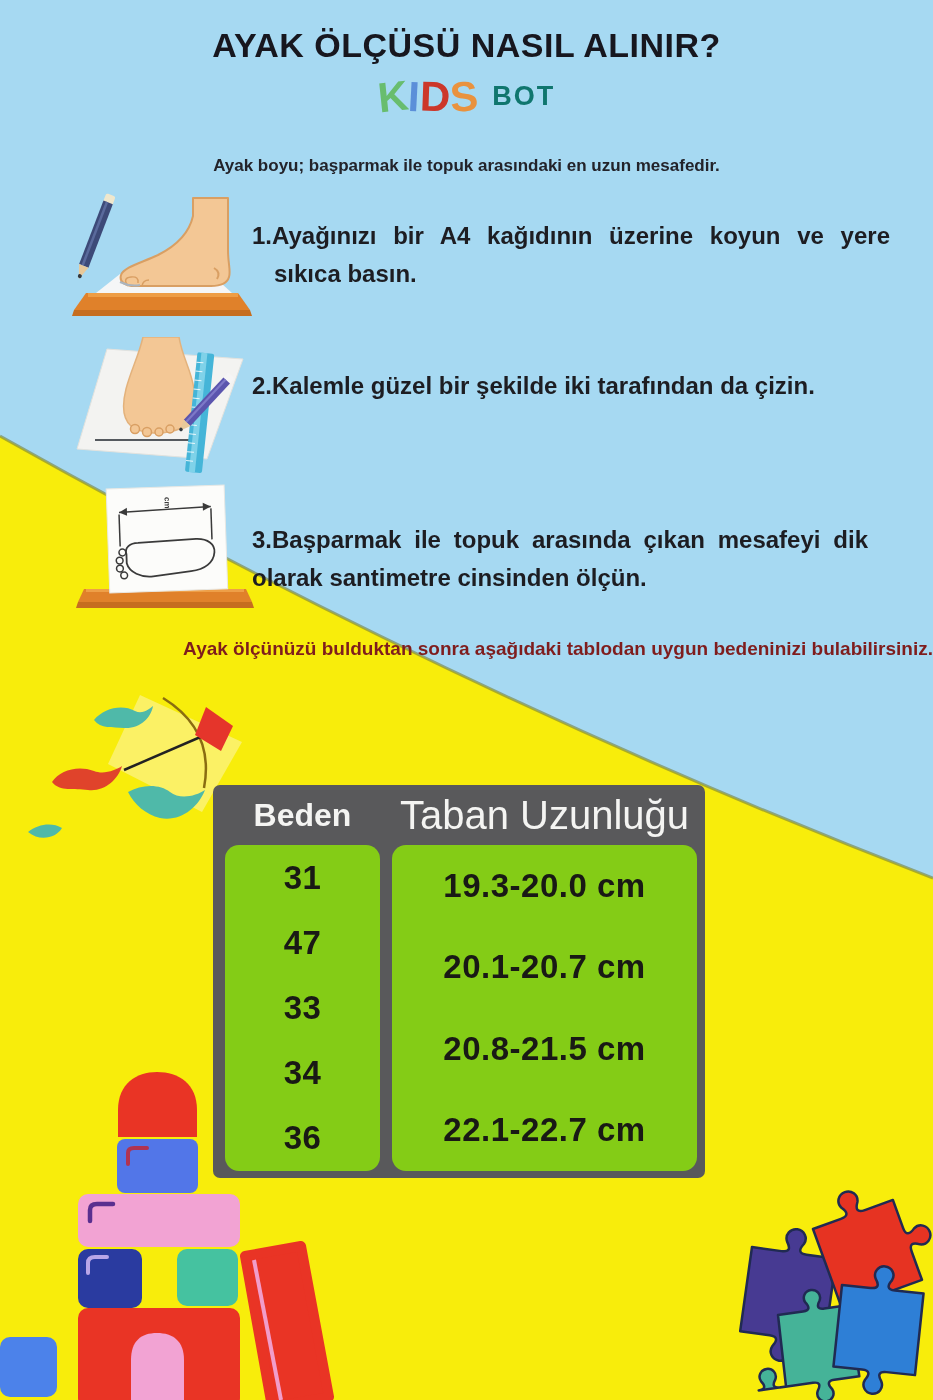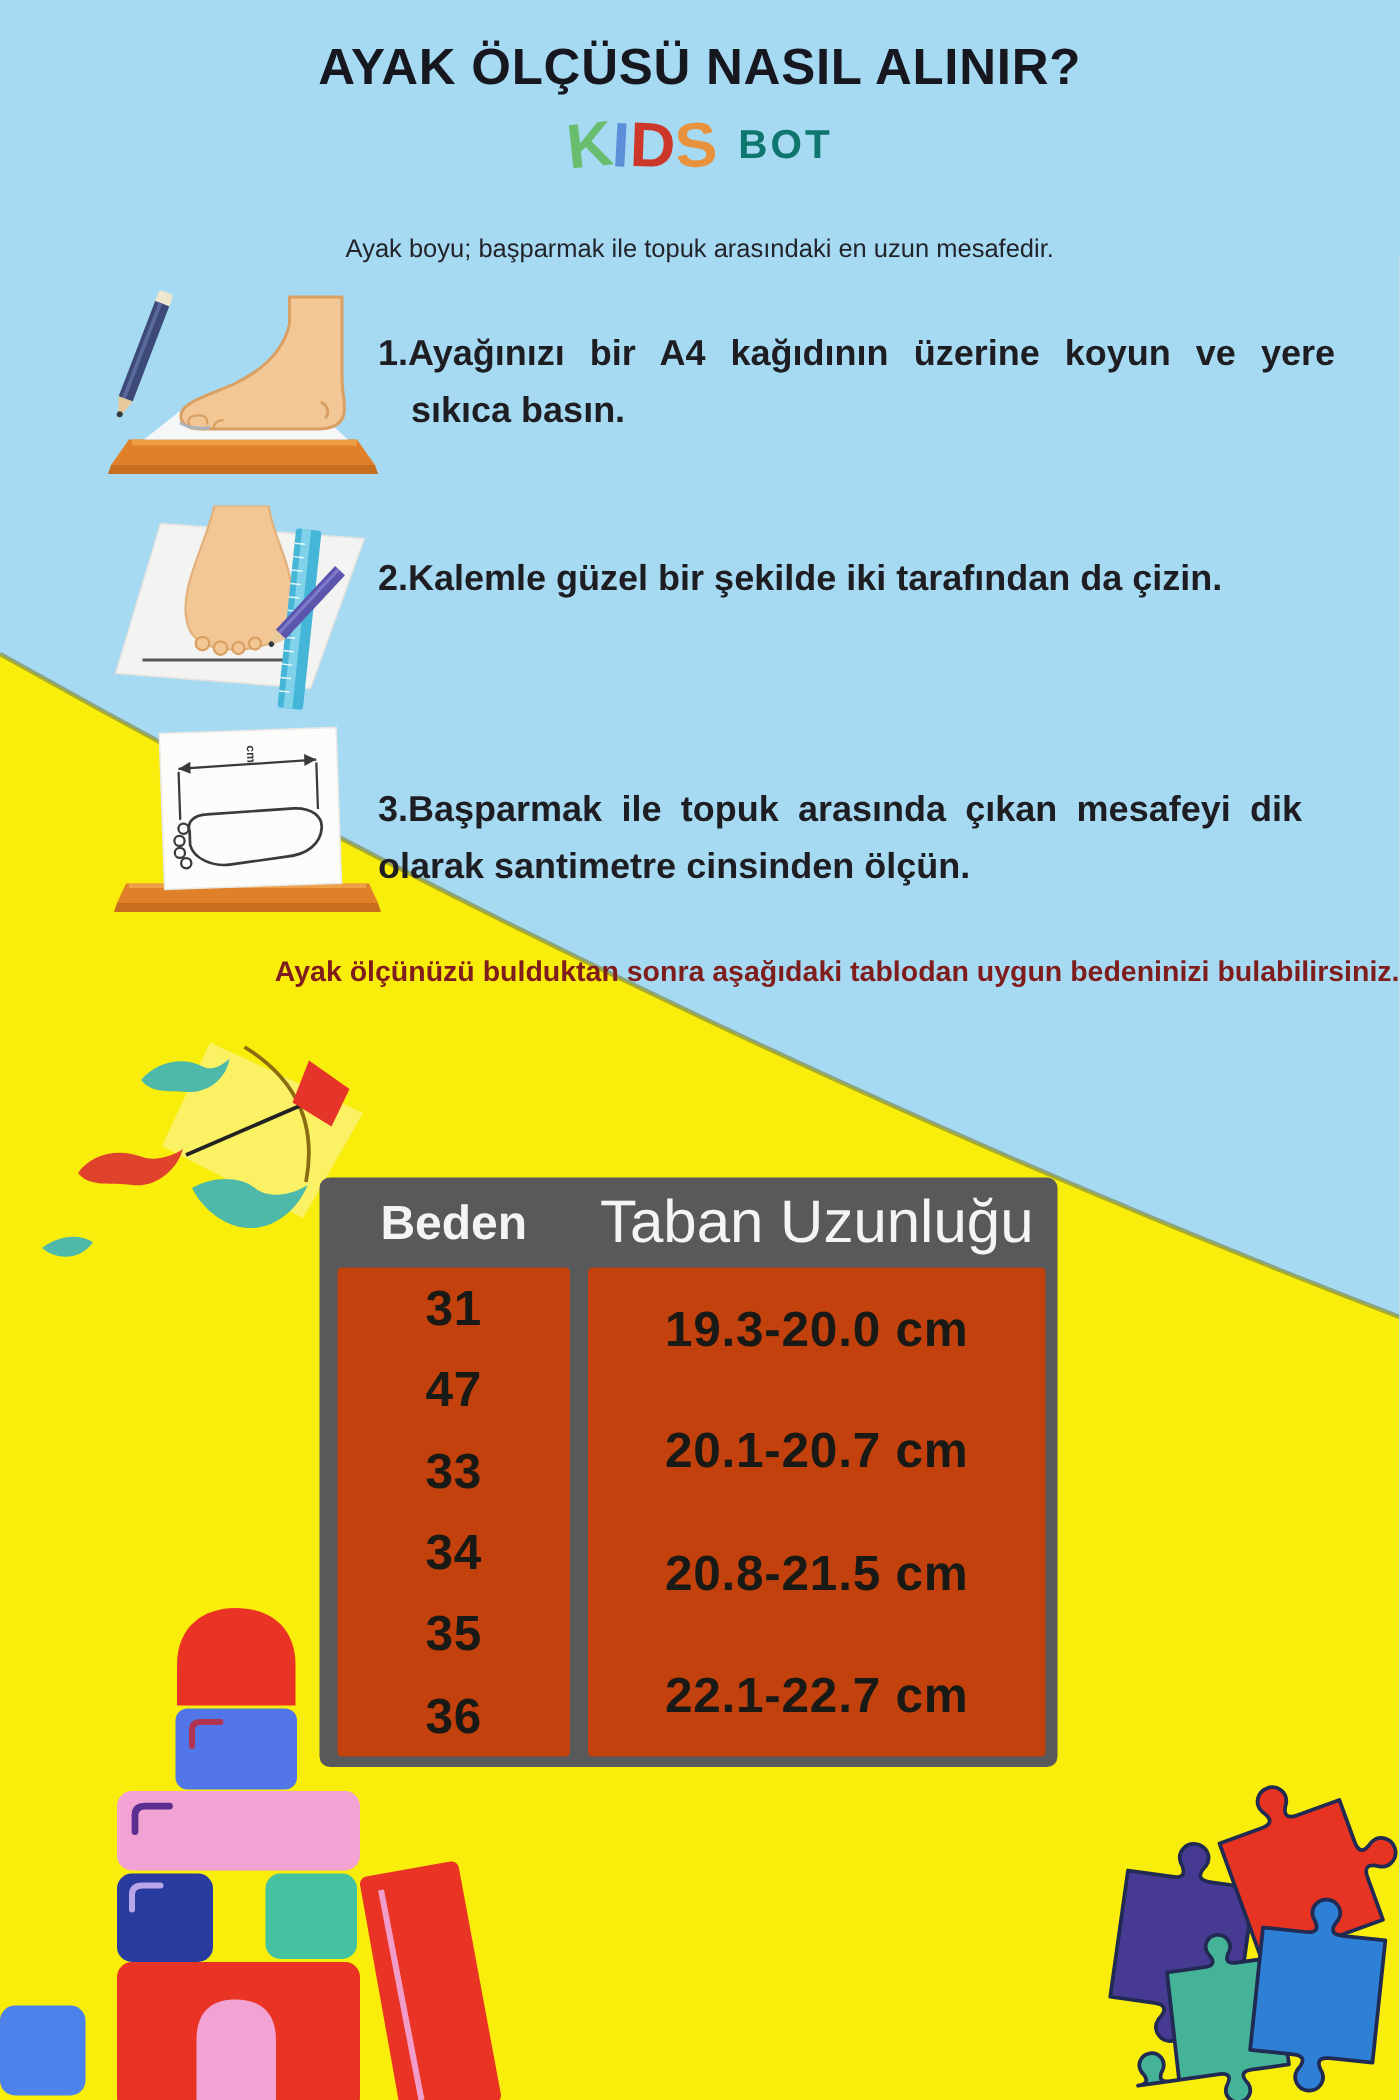--- a/index.html
+++ b/index.html
@@ -23,21 +23,21 @@
   .bl-k{color:#68bd6e;transform:rotate(-6deg);}
   .bl-i{color:#5b8fd9;transform:rotate(3deg);}
   .bl-d{color:#cc372a;transform:rotate(2deg);}
   .bl-s{color:#e9923e;transform:rotate(-4deg);}
   .brand .suffix{
     display:inline-block;font-size:27px;font-weight:800;color:#0f766e;
     letter-spacing:2px;margin-left:14px;vertical-align:6px;
   }
   .subtitle{
     left:0;top:156px;width:933px;text-align:center;
-    font-size:17px;font-weight:400;color:#23232a;
+    font-size:17px;font-weight:700;color:#23232a;
   }
 
   
   .step-text{
     left:252px;width:616px;font-size:24px;font-weight:700;color:#1d1d22;
     line-height:38px;text-align:justify;
   }
   .step-1{top:217px;padding-left:22px;text-indent:-22px;}
   .step-2{top:367px;}
   .step-3{top:521px;}
@@ -49,21 +49,21 @@
 
   
   .size-table{
     left:213px;top:785px;width:492px;height:393px;
     background:#59595b;border-radius:7px;box-sizing:border-box;
   }
   .st-header{height:60px;display:flex;align-items:center;padding:0 8px 0 12px;}
   .st-h1{width:155px;text-align:center;font-size:32px;font-weight:700;color:#f4f4f2;}
   .st-h2{width:305px;margin-left:12px;text-align:center;font-size:40px;font-weight:400;color:#f4f4f2;}
   .st-body{display:flex;gap:12px;padding:0 8px 7px 12px;height:326px;}
-  .st-col{background:#c2410c;border-radius:3px;display:flex;flex-direction:column;}
+  .st-col{background:#84cc16;border-radius:14px;display:flex;flex-direction:column;}
   .st-col-size{width:155px;}
   .st-col-len{width:305px;}
   .st-cell{
     flex:1;display:flex;align-items:center;justify-content:center;
     font-size:33px;font-weight:800;color:#191915;letter-spacing:.5px;
   }
 </style>
 </head>
 <body>
 
@@ -178,21 +178,20 @@
     <div class="st-header">
       <div class="st-h1">Beden</div>
       <div class="st-h2">Taban Uzunluğu</div>
     </div>
     <div class="st-body">
       <div class="st-col st-col-size">
         <div class="st-cell">31</div>
         <div class="st-cell">47</div>
         <div class="st-cell">33</div>
         <div class="st-cell">34</div>
-        <div class="st-cell">35</div>
         <div class="st-cell">36</div>
       </div>
       <div class="st-col st-col-len">
         <div class="st-cell">19.3-20.0 cm</div>
         <div class="st-cell">20.1-20.7 cm</div>
         <div class="st-cell">20.8-21.5 cm</div>
         <div class="st-cell">22.1-22.7 cm</div>
       </div>
     </div>
   </div>

